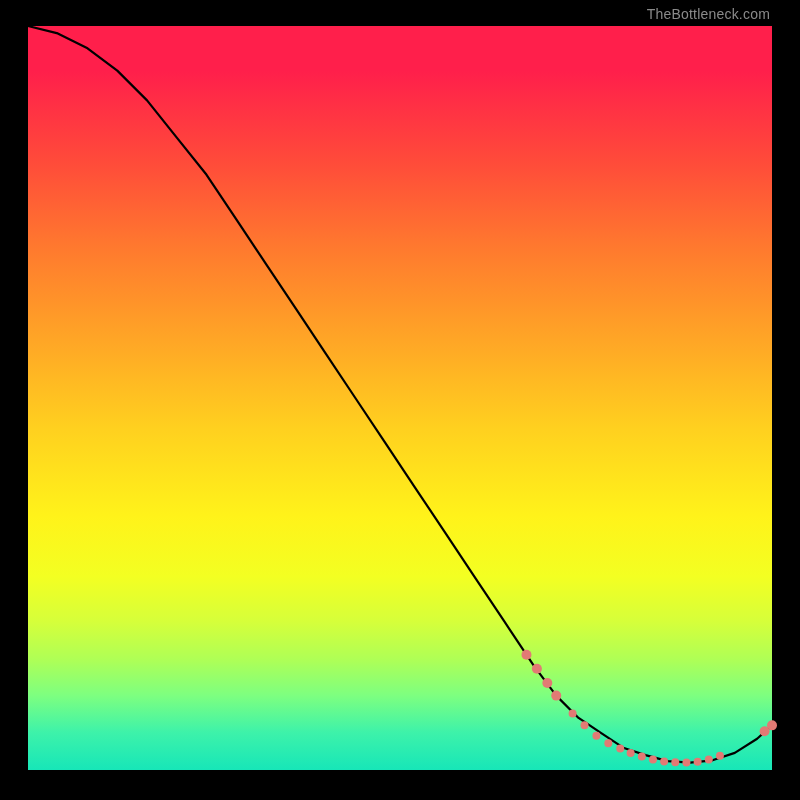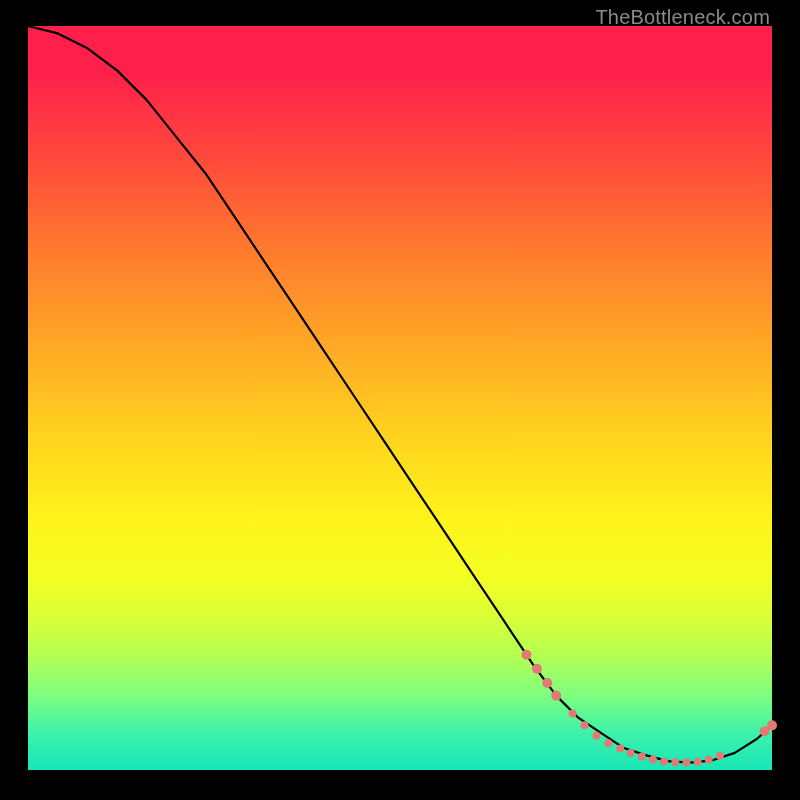--- a/index.html
+++ b/index.html
@@ -31,21 +31,21 @@
       #7dff80 90%,
       #3df2aa 95%,
       #17e6b8 100%
     );
   }
   .watermark {
     position: absolute;
     top: 6px;
     right: 30px;
     color: #8a8a8a;
-    font-size: 20px;
+    font-size: 14px;
     font-weight: 500;
     letter-spacing: 0.2px;
     user-select: none;
   }
   svg.plot {
     position: absolute;
     left: 0;
     top: 0;
     width: 744px;
     height: 744px;

